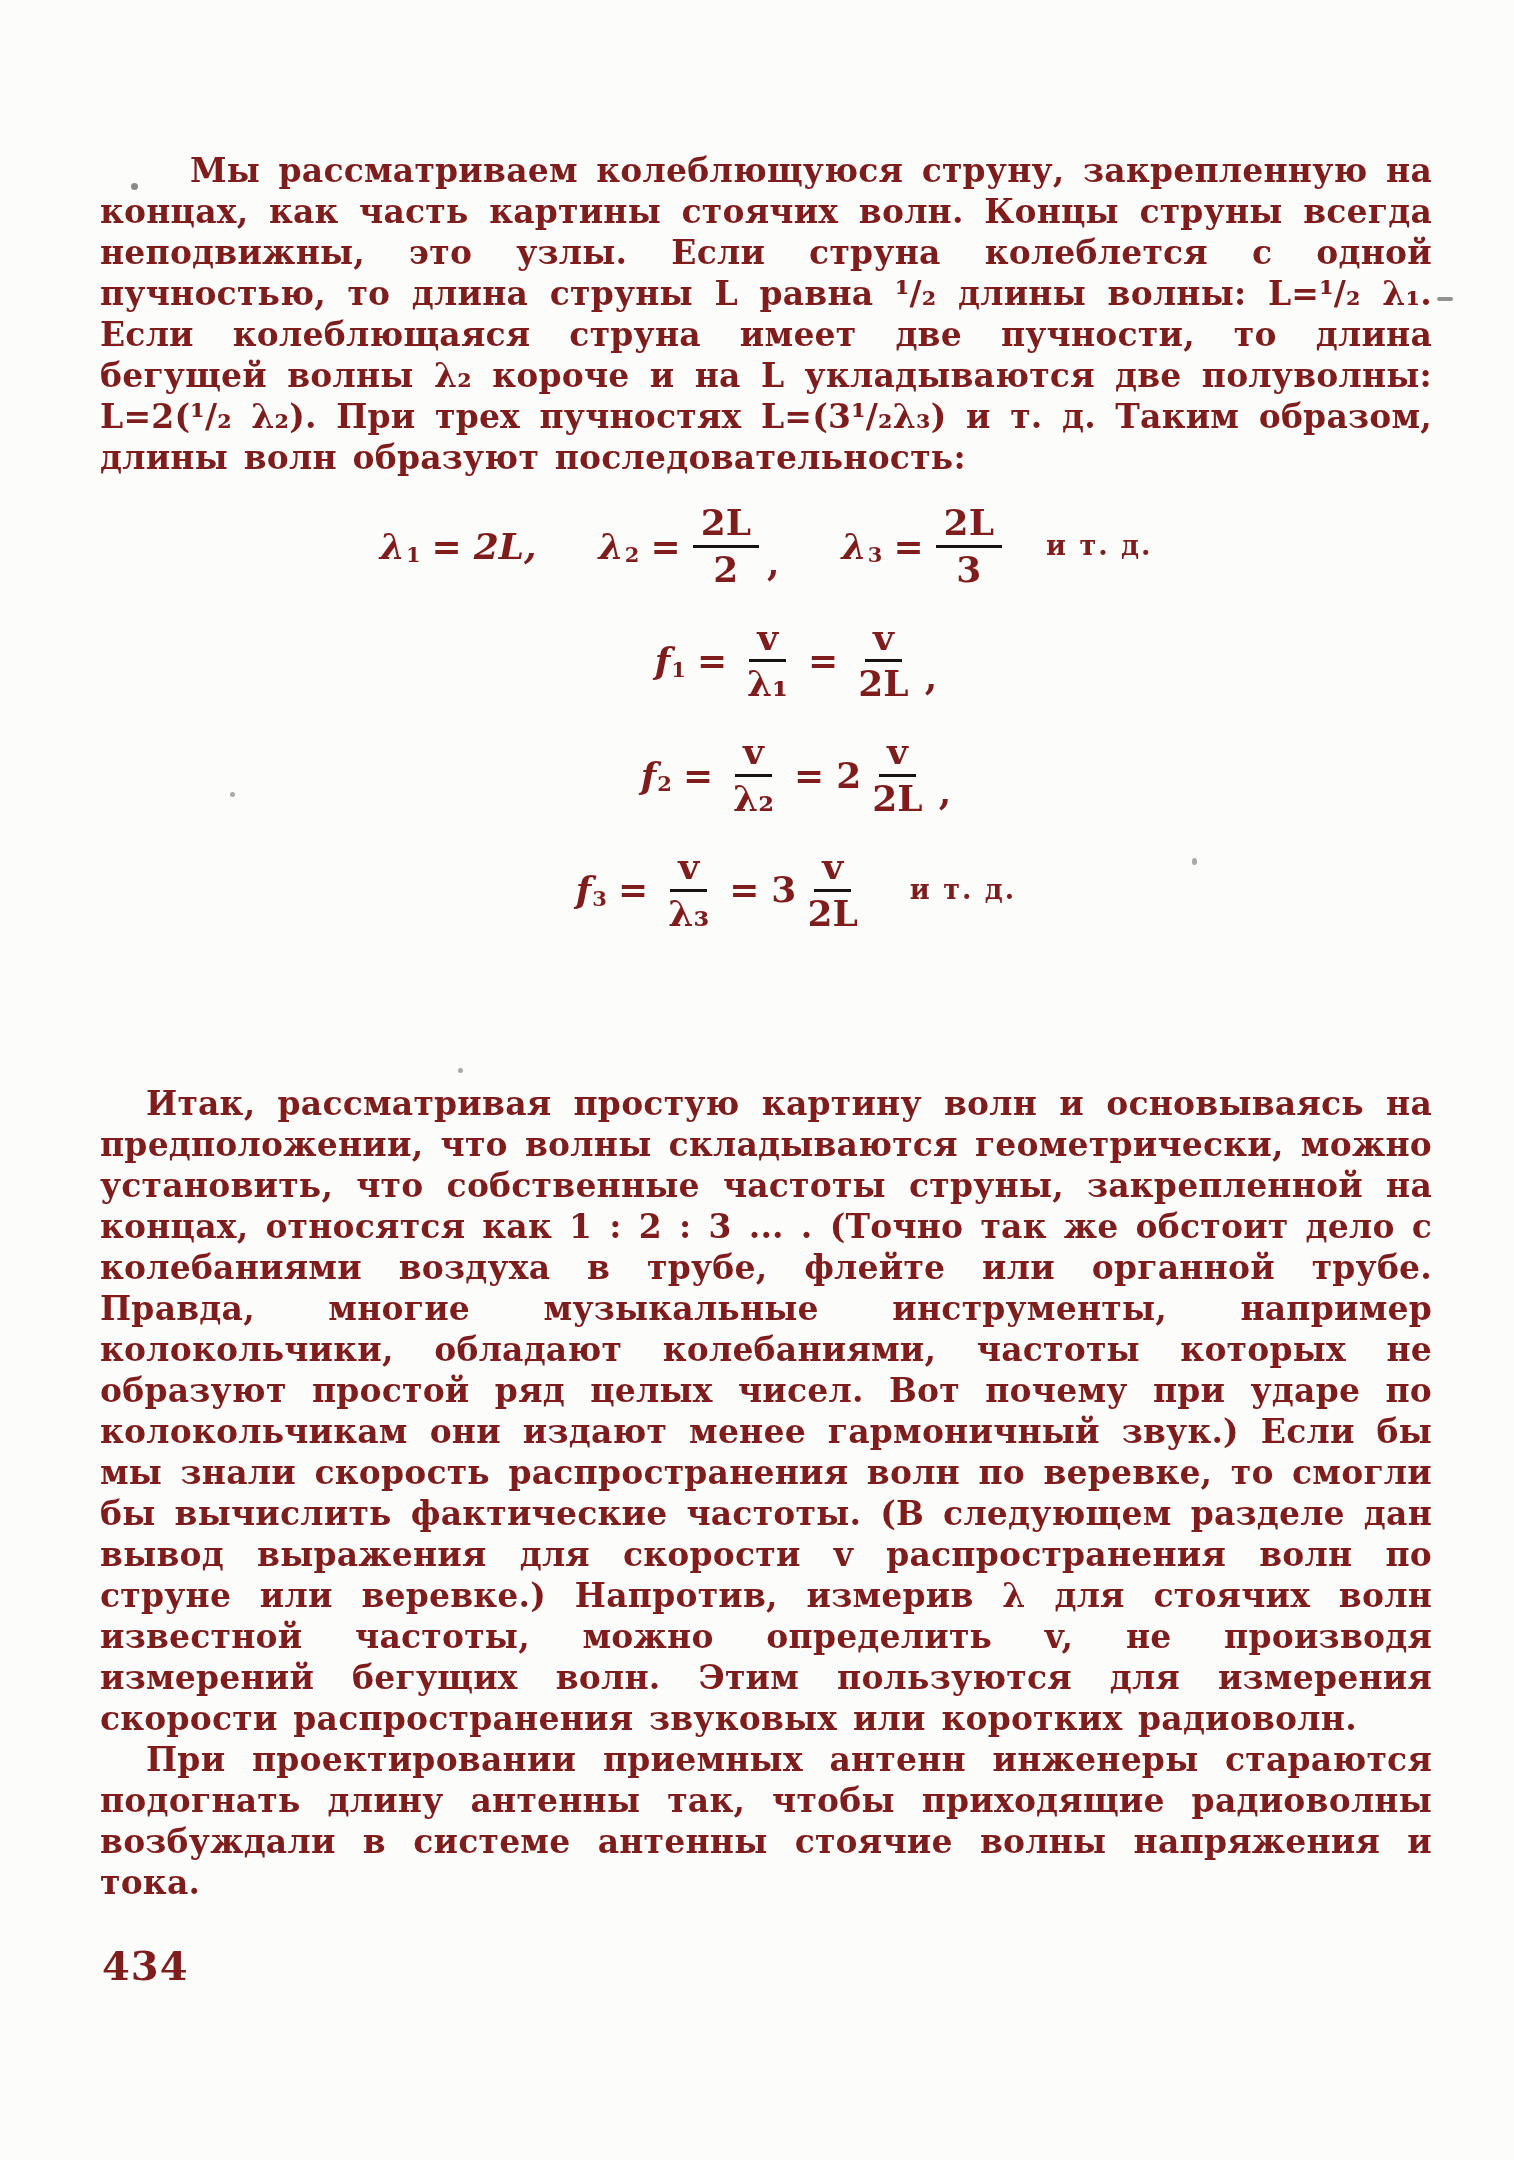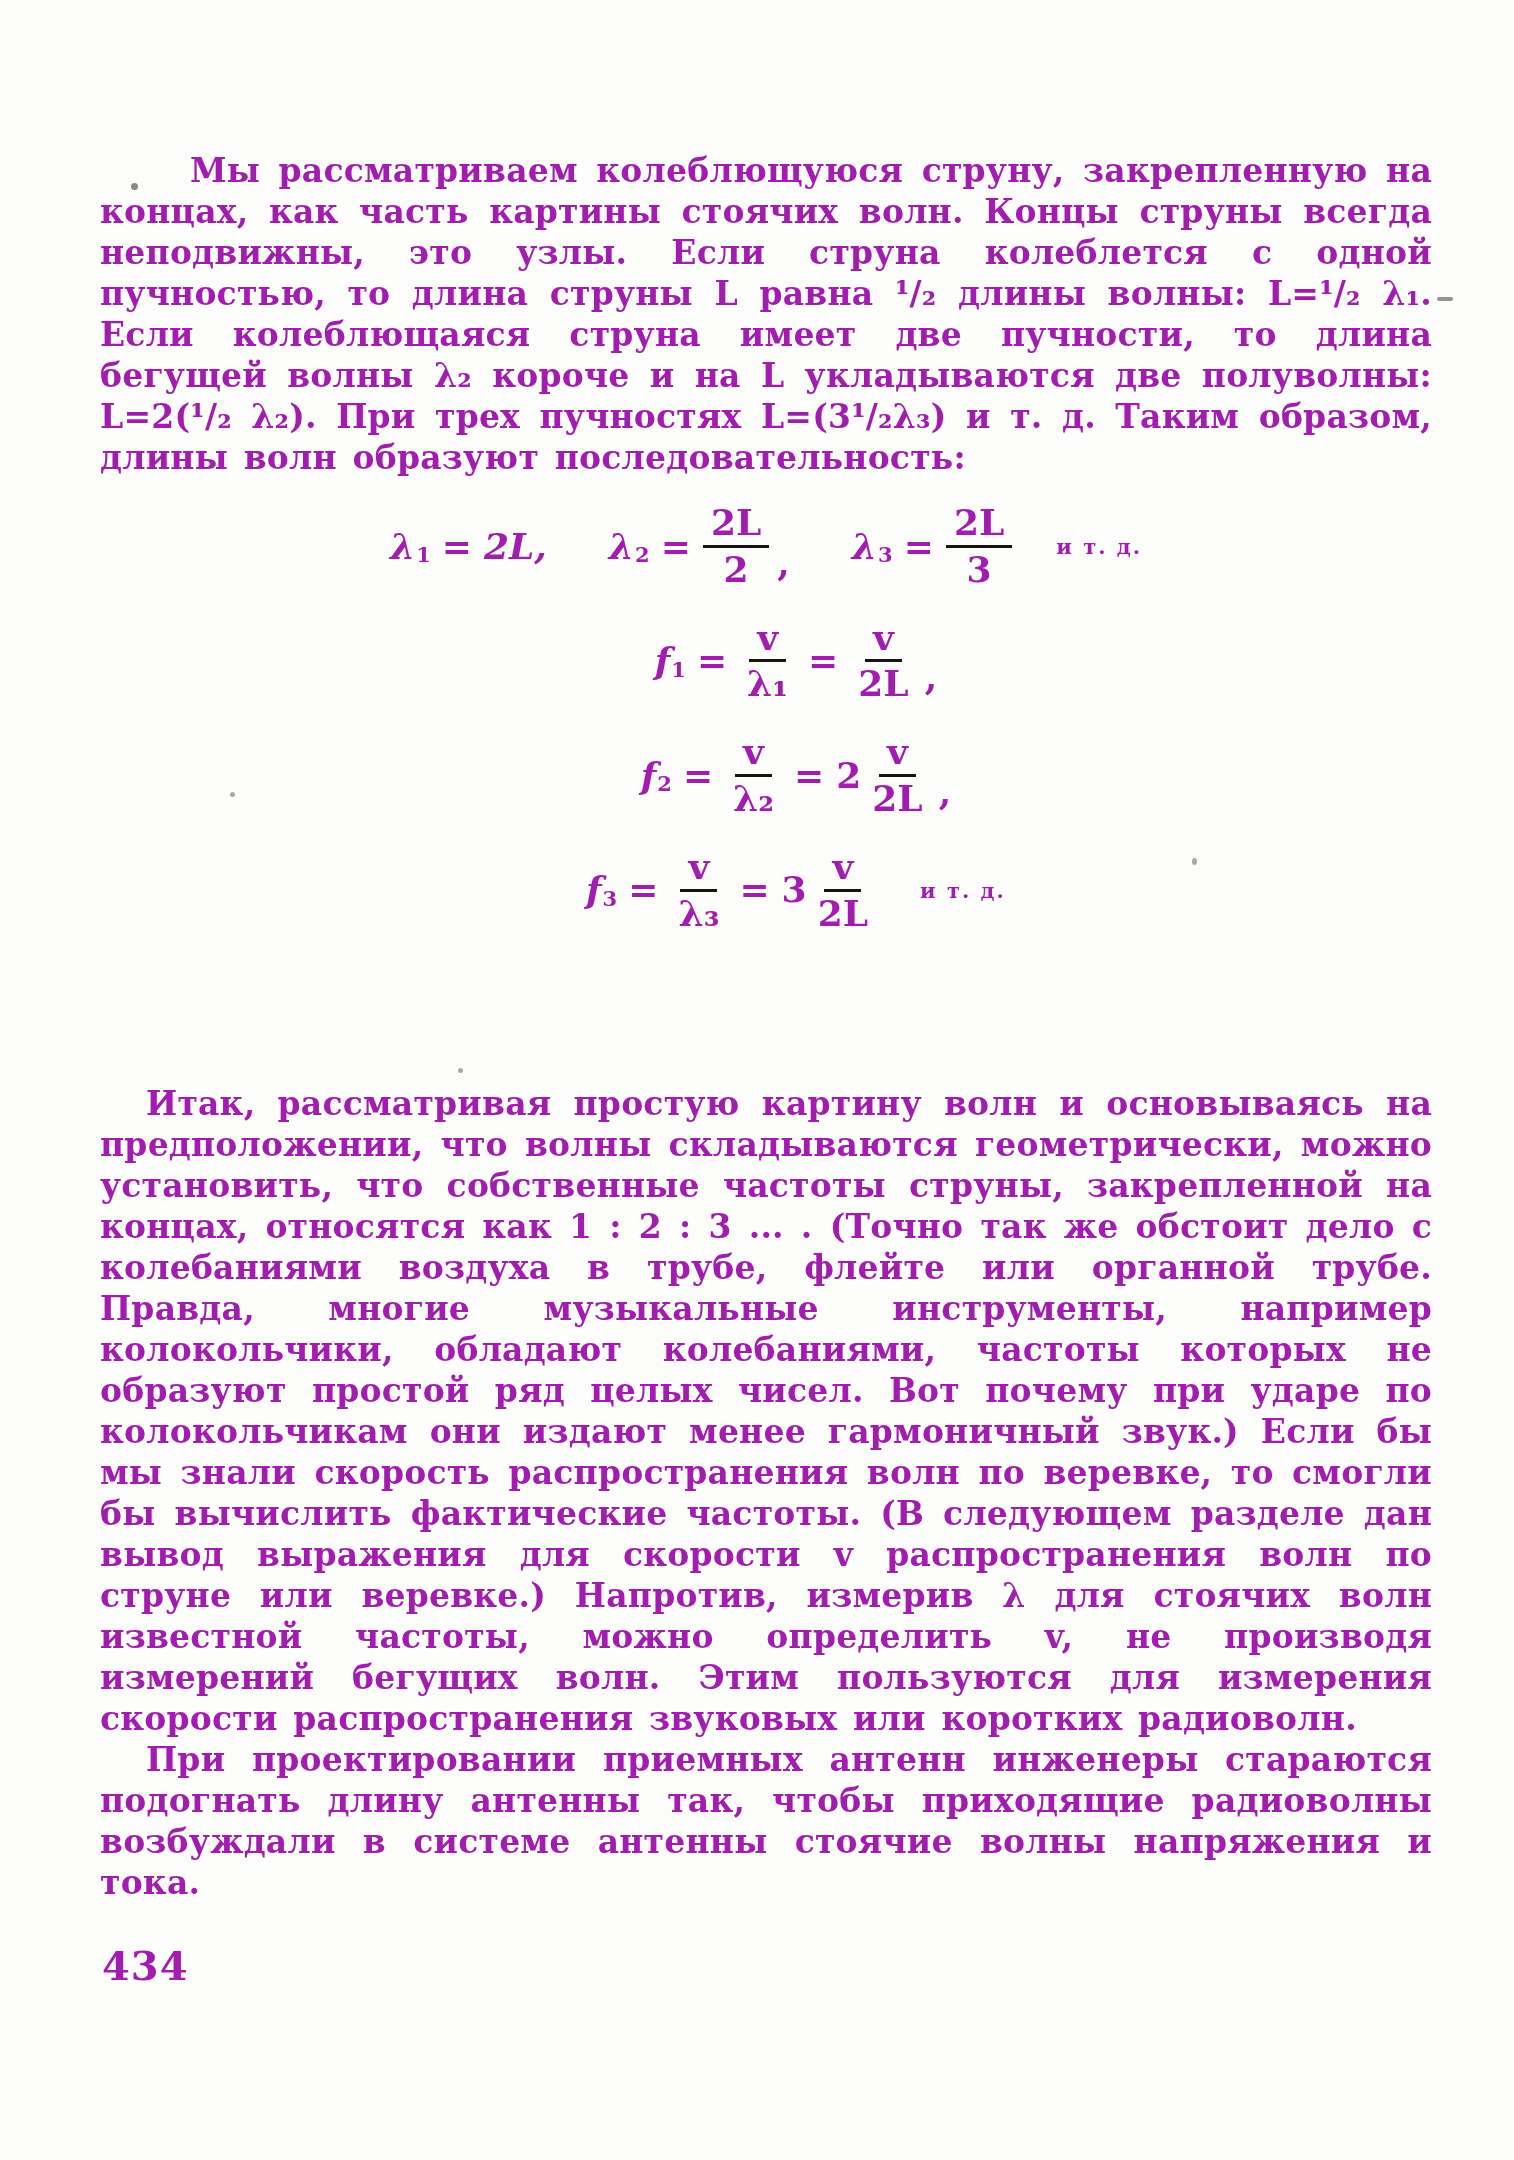--- a/index.html
+++ b/index.html
@@ -5,21 +5,21 @@
   html, body { margin: 0; padding: 0; background: #e8e8e6; }
   .page {
     position: relative;
     width: 1514px;
     height: 2160px;
     margin: 0 auto;
     background: #fcfcfa;
     overflow: hidden;
     font-family: "DejaVu Serif", "Liberation Serif", serif;
     font-weight: bold;
-    color: #a21caf;
+    color: #7f1d1d;
     -webkit-font-smoothing: antialiased;
   }
   .col {
     position: absolute;
     left: 100px;
     width: 1332px;
   }
   .flow-top    { top: 150px; }
   .flow-bottom { top: 1083px; }
 
@@ -78,21 +78,21 @@
     line-height: 1.05;
   }
 
   .tail {
     font-style: normal;
     align-self: center;
     margin: 34px 0 0 8px;
   }
   .etcv {
     font-style: normal;
-    font-size: 21px;
+    font-size: 27px;
     margin-left: 44px;
     letter-spacing: 2px;
   }
 
   .page-number {
     position: absolute;
     left: 102px;
     top: 1942px;
     font-size: 40px;
     letter-spacing: 1px;

